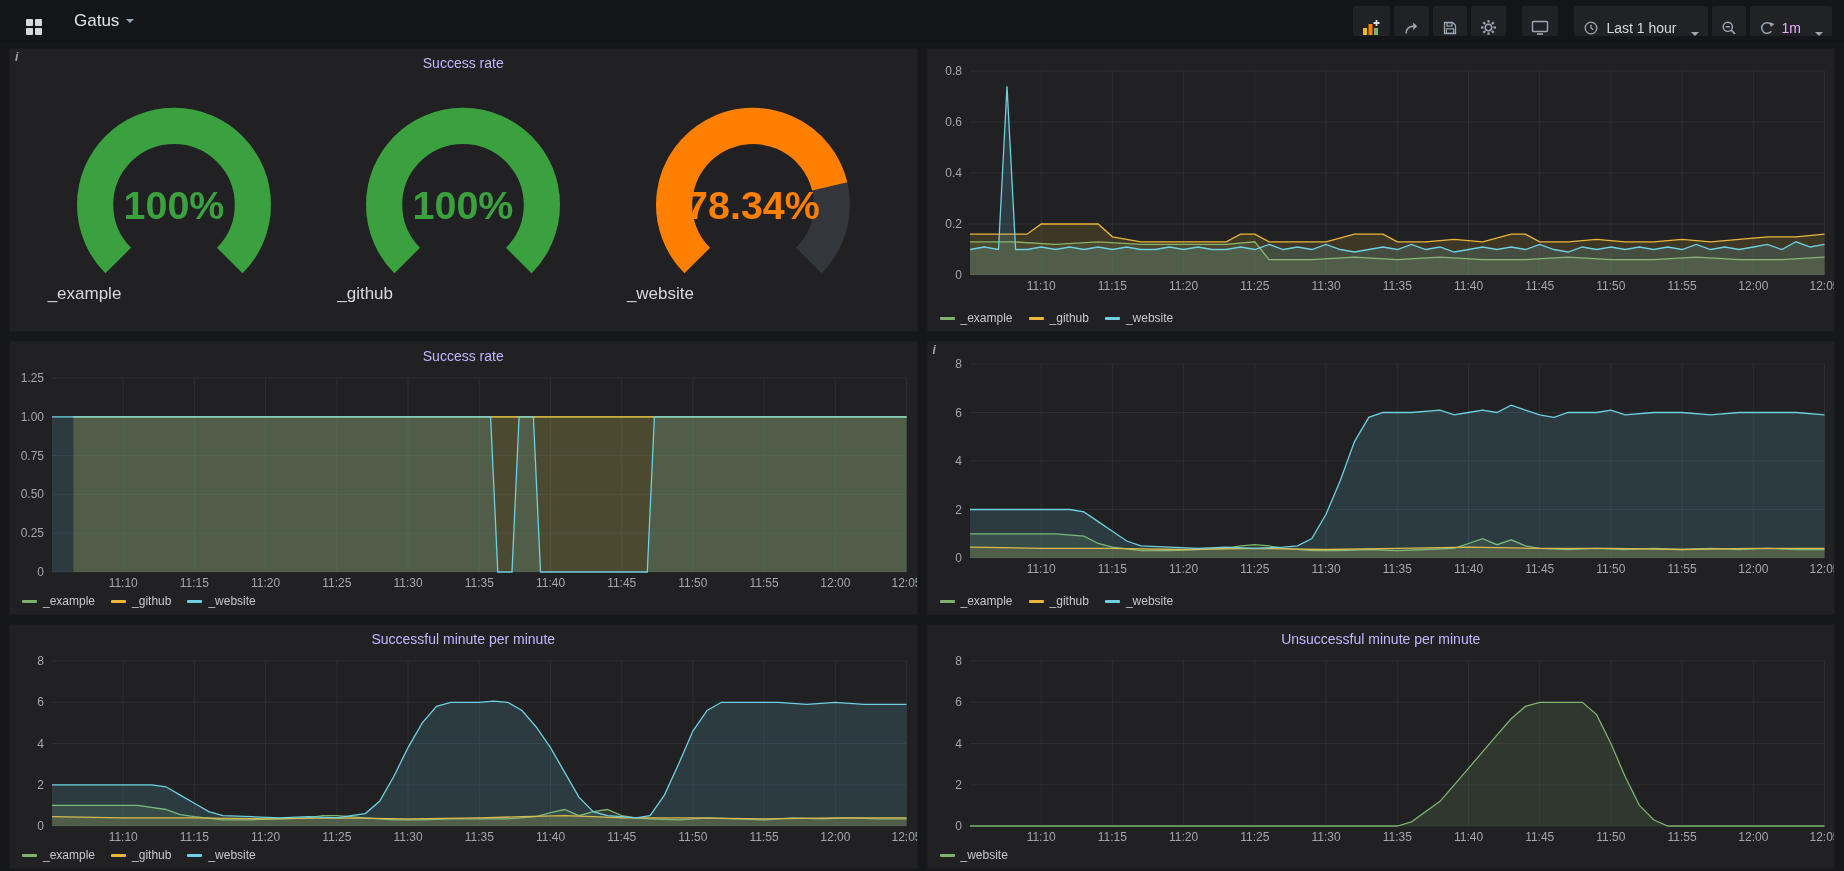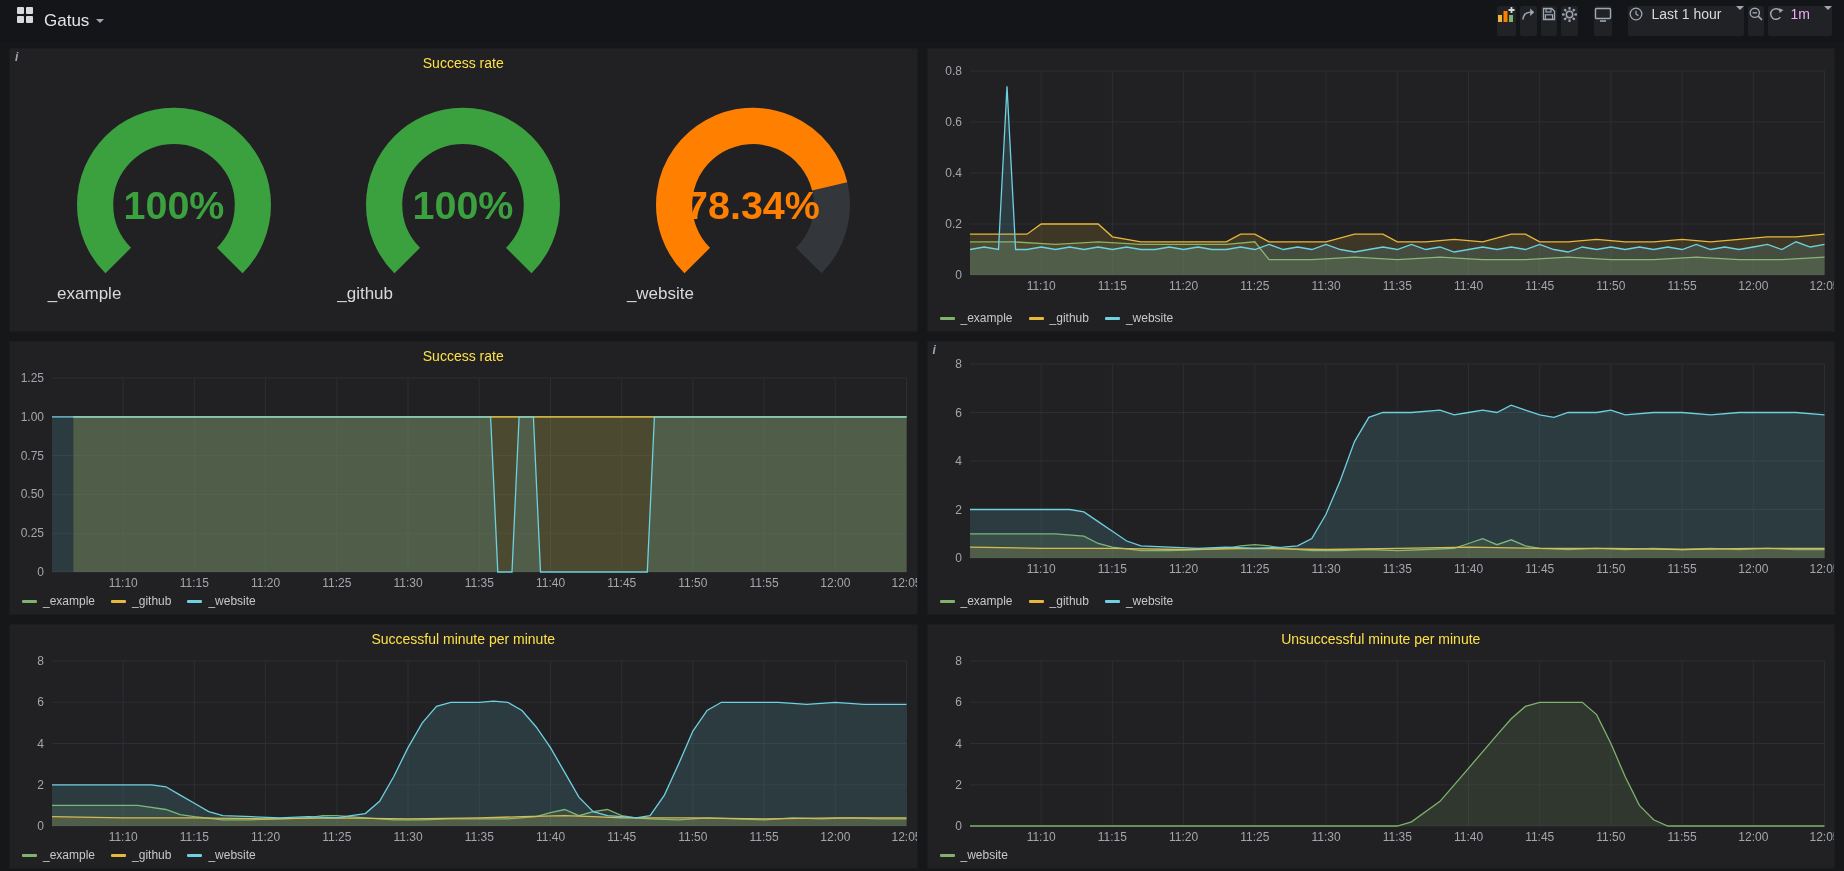--- a/index.html
+++ b/index.html
@@ -7,33 +7,33 @@
   body {
     background:#161719;
     font-family:"Liberation Sans", sans-serif;
     color:#d8d9da;
   }
   
   .navbar {
     height:42px; display:flex; align-items:center;
     padding:0 12px; background:#131518;
   }
-  .nav-left { display:flex; align-items:center; gap:10px; }
+  .nav-left { display:flex; align-items:center; gap:22px; }
   .dash-title-wrap { display:flex; align-items:center; cursor:pointer; }
   .dash-title { font-size:17px; color:#e3e4e6; }
   .caret {
     width:0; height:0; display:inline-block; margin-left:7px;
     border-left:4px solid transparent; border-right:4px solid transparent;
     border-top:4px solid #9fa7b3;
   }
   .nav-right { margin-left:auto; display:flex; align-items:center; }
   .nav-btn {
-    height:30px; display:inline-flex; align-items:flex-start; gap:7px;
+    height:30px; display:inline-flex; align-items:flex-end; gap:7px;
     background:#202226; border:none; border-radius:2px;
-    padding:0 0; margin-left:4px; cursor:pointer;
+    padding:0 9px; margin-left:4px; cursor:pointer;
     color:#d8d9da; font-size:14px; font-family:inherit;
   }
   .nav-btn.plain { background:transparent; }
   .group-gap { margin-left:16px; }
   .accent-label { color:#f0abfc; }
   .icon { display:block; }
   
   .dash {
     padding:6px 9px;
     display:grid;
@@ -43,21 +43,21 @@
   }
   .panel {
     background:#212124;
     border:1px solid #1b1c1f;
     position:relative;
     display:flex; flex-direction:column;
     overflow:hidden;
   }
   .panel-header {
     height:28px; line-height:28px; text-align:center;
-    font-size:14px; font-weight:500; color:#fde047;
+    font-size:14px; font-weight:500; color:#c4b5fd;
     cursor:pointer; flex:0 0 auto;
   }
   .info-corner {
     position:absolute; top:1px; left:5px;
     font-size:12px; font-style:italic; font-weight:bold;
     color:#9fa7b3; z-index:2; cursor:pointer;
   }
   .chart-wrap { flex:1 1 auto; min-height:0; }
   svg.chart { width:100%; height:100%; display:block; cursor:crosshair; }
   .legend {

